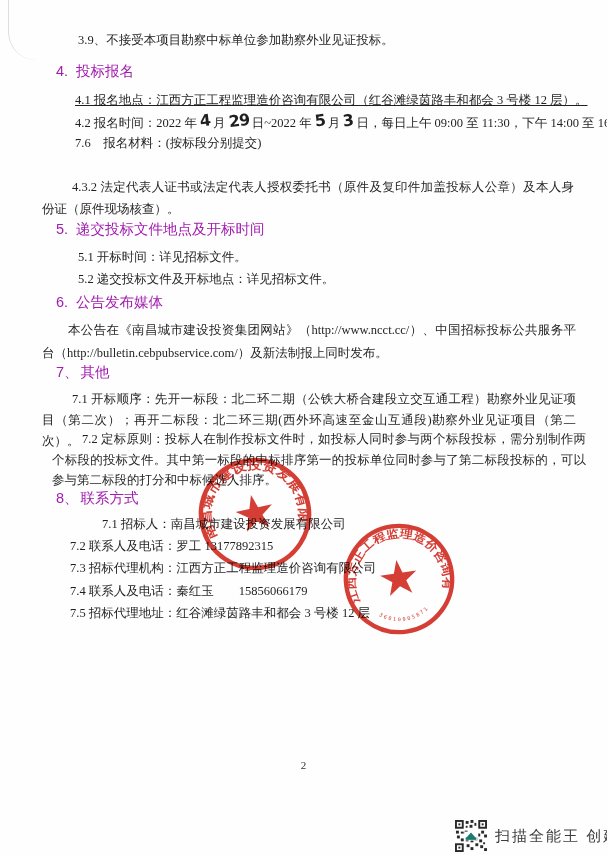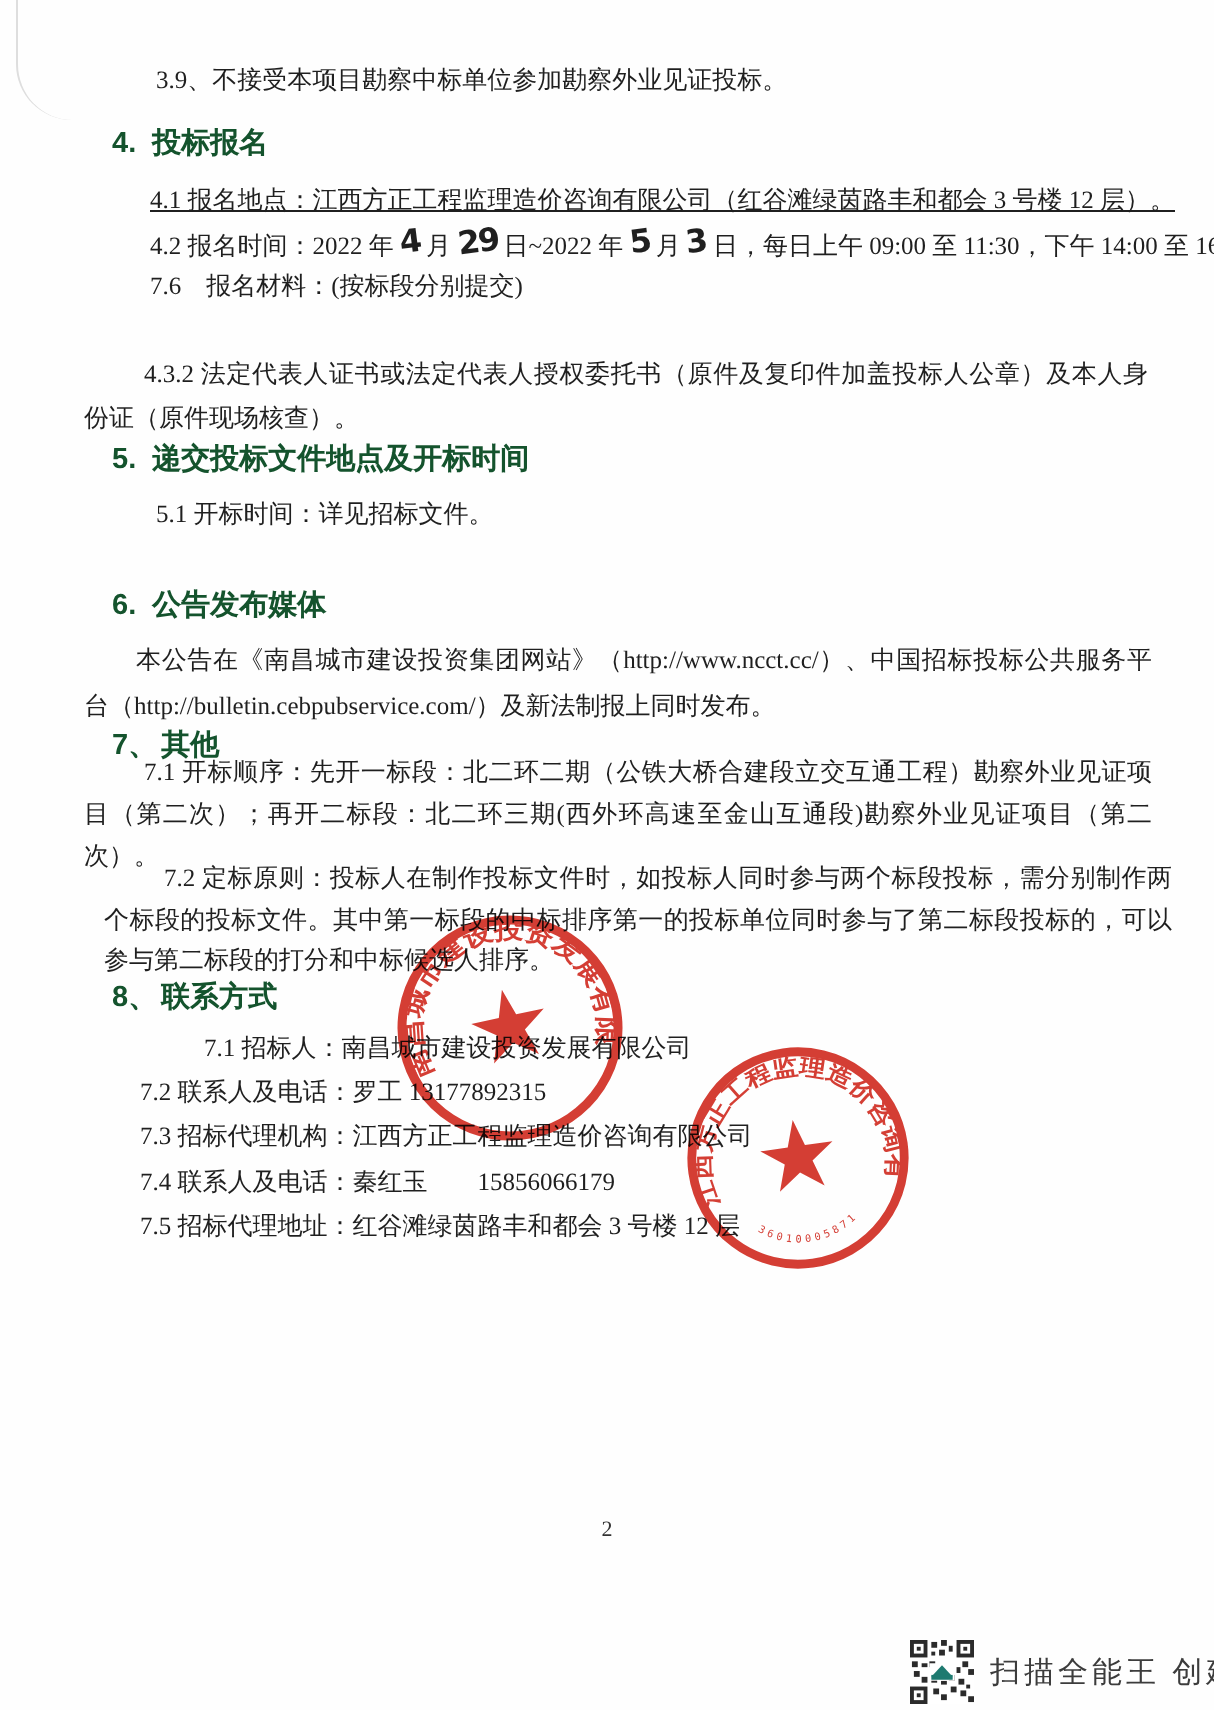--- a/index.html
+++ b/index.html
@@ -6,21 +6,21 @@
   .page{
     position:relative;width:607px;height:855px;background:#fefefe;
     font-family:"Liberation Serif","DejaVu Serif",serif;
     color:#1f1f1f;font-size:12.5px;overflow:hidden;
     margin:0 auto;
   }
   .line{position:absolute;white-space:nowrap;line-height:1.35;}
   .para{position:absolute;line-height:21px;text-align:justify;}
   .sec-head{
     position:absolute;font-family:"Liberation Sans","DejaVu Sans",sans-serif;
-    font-weight:bold;font-size:14.5px;white-space:nowrap;color:#14532d;
+    font-weight:normal;font-size:14.5px;white-space:nowrap;color:#a21caf;
   }
   .sec-head .sec-num{margin-right:8px;}
   .hw{
     display:inline-block;font-family:"DejaVu Sans",sans-serif;
     font-size:16px;font-weight:600;transform:rotate(-7deg) translateY(-1px);
     margin:0 3px;letter-spacing:-1px;
   }
   .stamp{position:absolute;mix-blend-mode:multiply;opacity:0.88;}
   .stamp svg{display:block;}
   .page-number{position:absolute;left:0;right:0;text-align:center;font-size:11px;color:#333;}
@@ -46,30 +46,31 @@
   </div>
   <div class="line" style="left:75px;top:92px;text-decoration:underline;">4.1 报名地点：江西方正工程监理造价咨询有限公司（红谷滩绿茵路丰和都会 3 号楼 12 层）。</div>
   <div class="line" style="left:75px;top:111px;"><span>4.2 报名时间：2022 年</span><span class="hw">4</span><span>月</span><span class="hw">29</span><span>日~2022 年</span><span class="hw">5</span><span>月</span><span class="hw">3</span><span>日，每日上午 09:00 至 11:30，下午 14:00 至 16:30。</span></div>
   <div class="line" style="left:75px;top:135px;">7.6　报名材料：(按标段分别提交)</div>
   <div class="para" style="left:42px;top:176px;width:532px;text-indent:30px;line-height:22px;">4.3.2 法定代表人证书或法定代表人授权委托书（原件及复印件加盖投标人公章）及本人身份证（原件现场核查）。</div>
 
   <div class="sec-head" style="left:56px;top:220px;">
     <span class="sec-num">5.</span><span>递交投标文件地点及开标时间</span>
   </div>
   <div class="line" style="left:78px;top:249px;">5.1 开标时间：详见招标文件。</div>
+  <div class="line" style="left:78px;top:271px;">5.2 递交投标文件及开标地点：详见招标文件。</div>
 
   <div class="sec-head" style="left:56px;top:293px;">
     <span class="sec-num">6.</span><span>公告发布媒体</span>
   </div>
   <div class="para" style="left:42px;top:319px;width:534px;text-indent:26px;line-height:23px;">本公告在《南昌城市建设投资集团网站》（http://www.ncct.cc/）、中国招标投标公共服务平台（http://bulletin.cebpubservice.com/）及新法制报上同时发布。</div>
 
   <div class="sec-head" style="left:56px;top:348px;margin-top:15px;">
     <span class="sec-num" style="margin-right:2px;">7、</span><span>其他</span>
   </div>
-  <div class="para" style="left:42px;top:376px;width:534px;text-indent:30px;line-height:21px;">7.1 开标顺序：先开一标段：北二环二期（公铁大桥合建段立交互通工程）勘察外业见证项目（第二次）；再开二标段：北二环三期(西外环高速至金山互通段)勘察外业见证项目（第二次）。</div>
+  <div class="para" style="left:42px;top:389px;width:534px;text-indent:30px;line-height:21px;">7.1 开标顺序：先开一标段：北二环二期（公铁大桥合建段立交互通工程）勘察外业见证项目（第二次）；再开二标段：北二环三期(西外环高速至金山互通段)勘察外业见证项目（第二次）。</div>
   <div class="para" style="left:52px;top:429px;width:534px;text-indent:30px;line-height:20.5px;">7.2 定标原则：投标人在制作投标文件时，如投标人同时参与两个标段投标，需分别制作两个标段的投标文件。其中第一标段的中标排序第一的投标单位同时参与了第二标段投标的，可以参与第二标段的打分和中标候选人排序。</div>
 
   <div class="sec-head" style="left:56px;top:489px;">
     <span class="sec-num" style="margin-right:2px;">8、</span><span>联系方式</span>
   </div>
   <div class="line" style="left:70px;top:516px;margin-left:32px;">7.1 招标人：南昌城市建设投资发展有限公司</div>
   <div class="line" style="left:70px;top:538px;">7.2 联系人及电话：罗工  13177892315</div>
   <div class="line" style="left:70px;top:560px;">7.3 招标代理机构：江西方正工程监理造价咨询有限公司</div>
   <div class="line" style="left:70px;top:583px;">7.4 联系人及电话：秦红玉　　15856066179</div>
   <div class="line" style="left:70px;top:605px;">7.5 招标代理地址：红谷滩绿茵路丰和都会 3 号楼 12 层</div>

